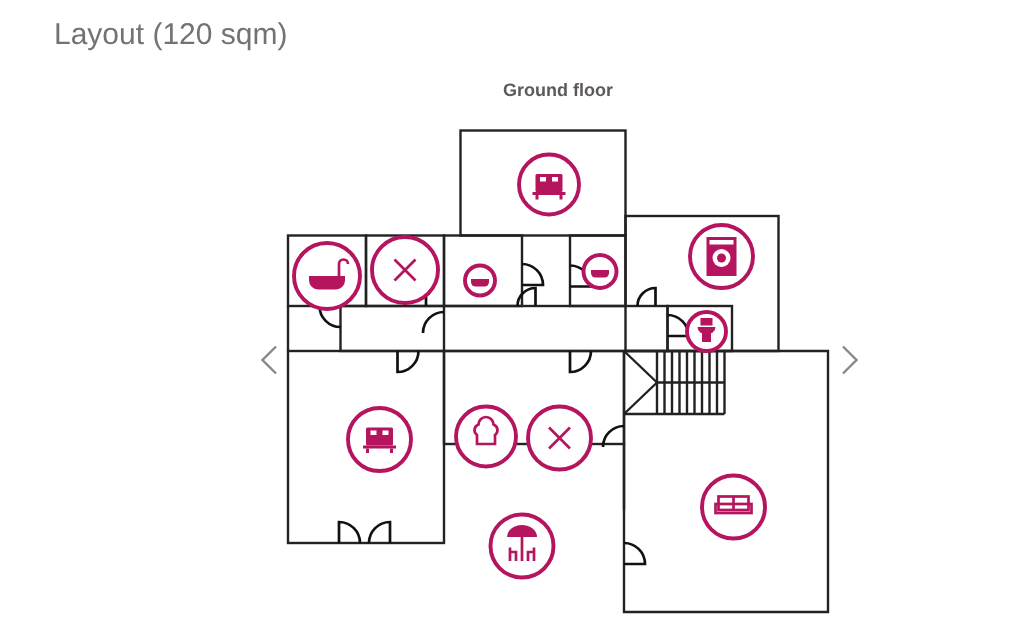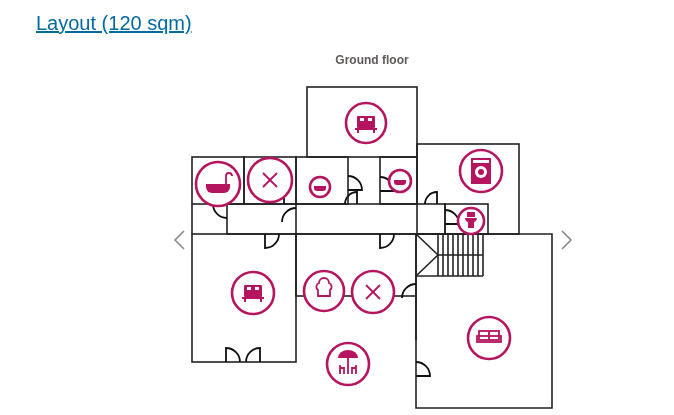--- a/index.html
+++ b/index.html
@@ -1,17 +1,17 @@
 <!DOCTYPE html>
 <html><head>
 <meta charset="utf-8">
 <style>
   html,body{margin:0;padding:0;background:#fff;}
   body{width:674px;height:415px;position:relative;overflow:hidden;font-family:"Liberation Sans",sans-serif;}
-  .title{position:absolute;left:36px;top:12px;font-size:20px;color:#0369a1;font-weight:normal;text-decoration:underline;}
+  .title{position:absolute;left:36px;top:12px;font-size:20px;color:#737373;font-weight:normal;}
   .floor-label{position:absolute;left:0;width:744px;top:53px;text-align:center;font-size:12px;font-weight:bold;color:#5f5a5a;}
   .arrow{position:absolute;top:228px;width:22px;height:24px;cursor:pointer;}
   .arrow-left{left:170px;}
   .arrow-right{left:556px;}
   svg.plan{position:absolute;left:0;top:0;}
   .wall{fill:none;stroke:#222;stroke-width:1.6;}
   .door{fill:none;stroke:#111;stroke-width:1.8;}
   .ic{fill:#fff;stroke:#b5145f;stroke-width:2.6;}
   .ico{fill:#b5145f;}
   .icl{fill:none;stroke:#b5145f;stroke-width:1.8;}

